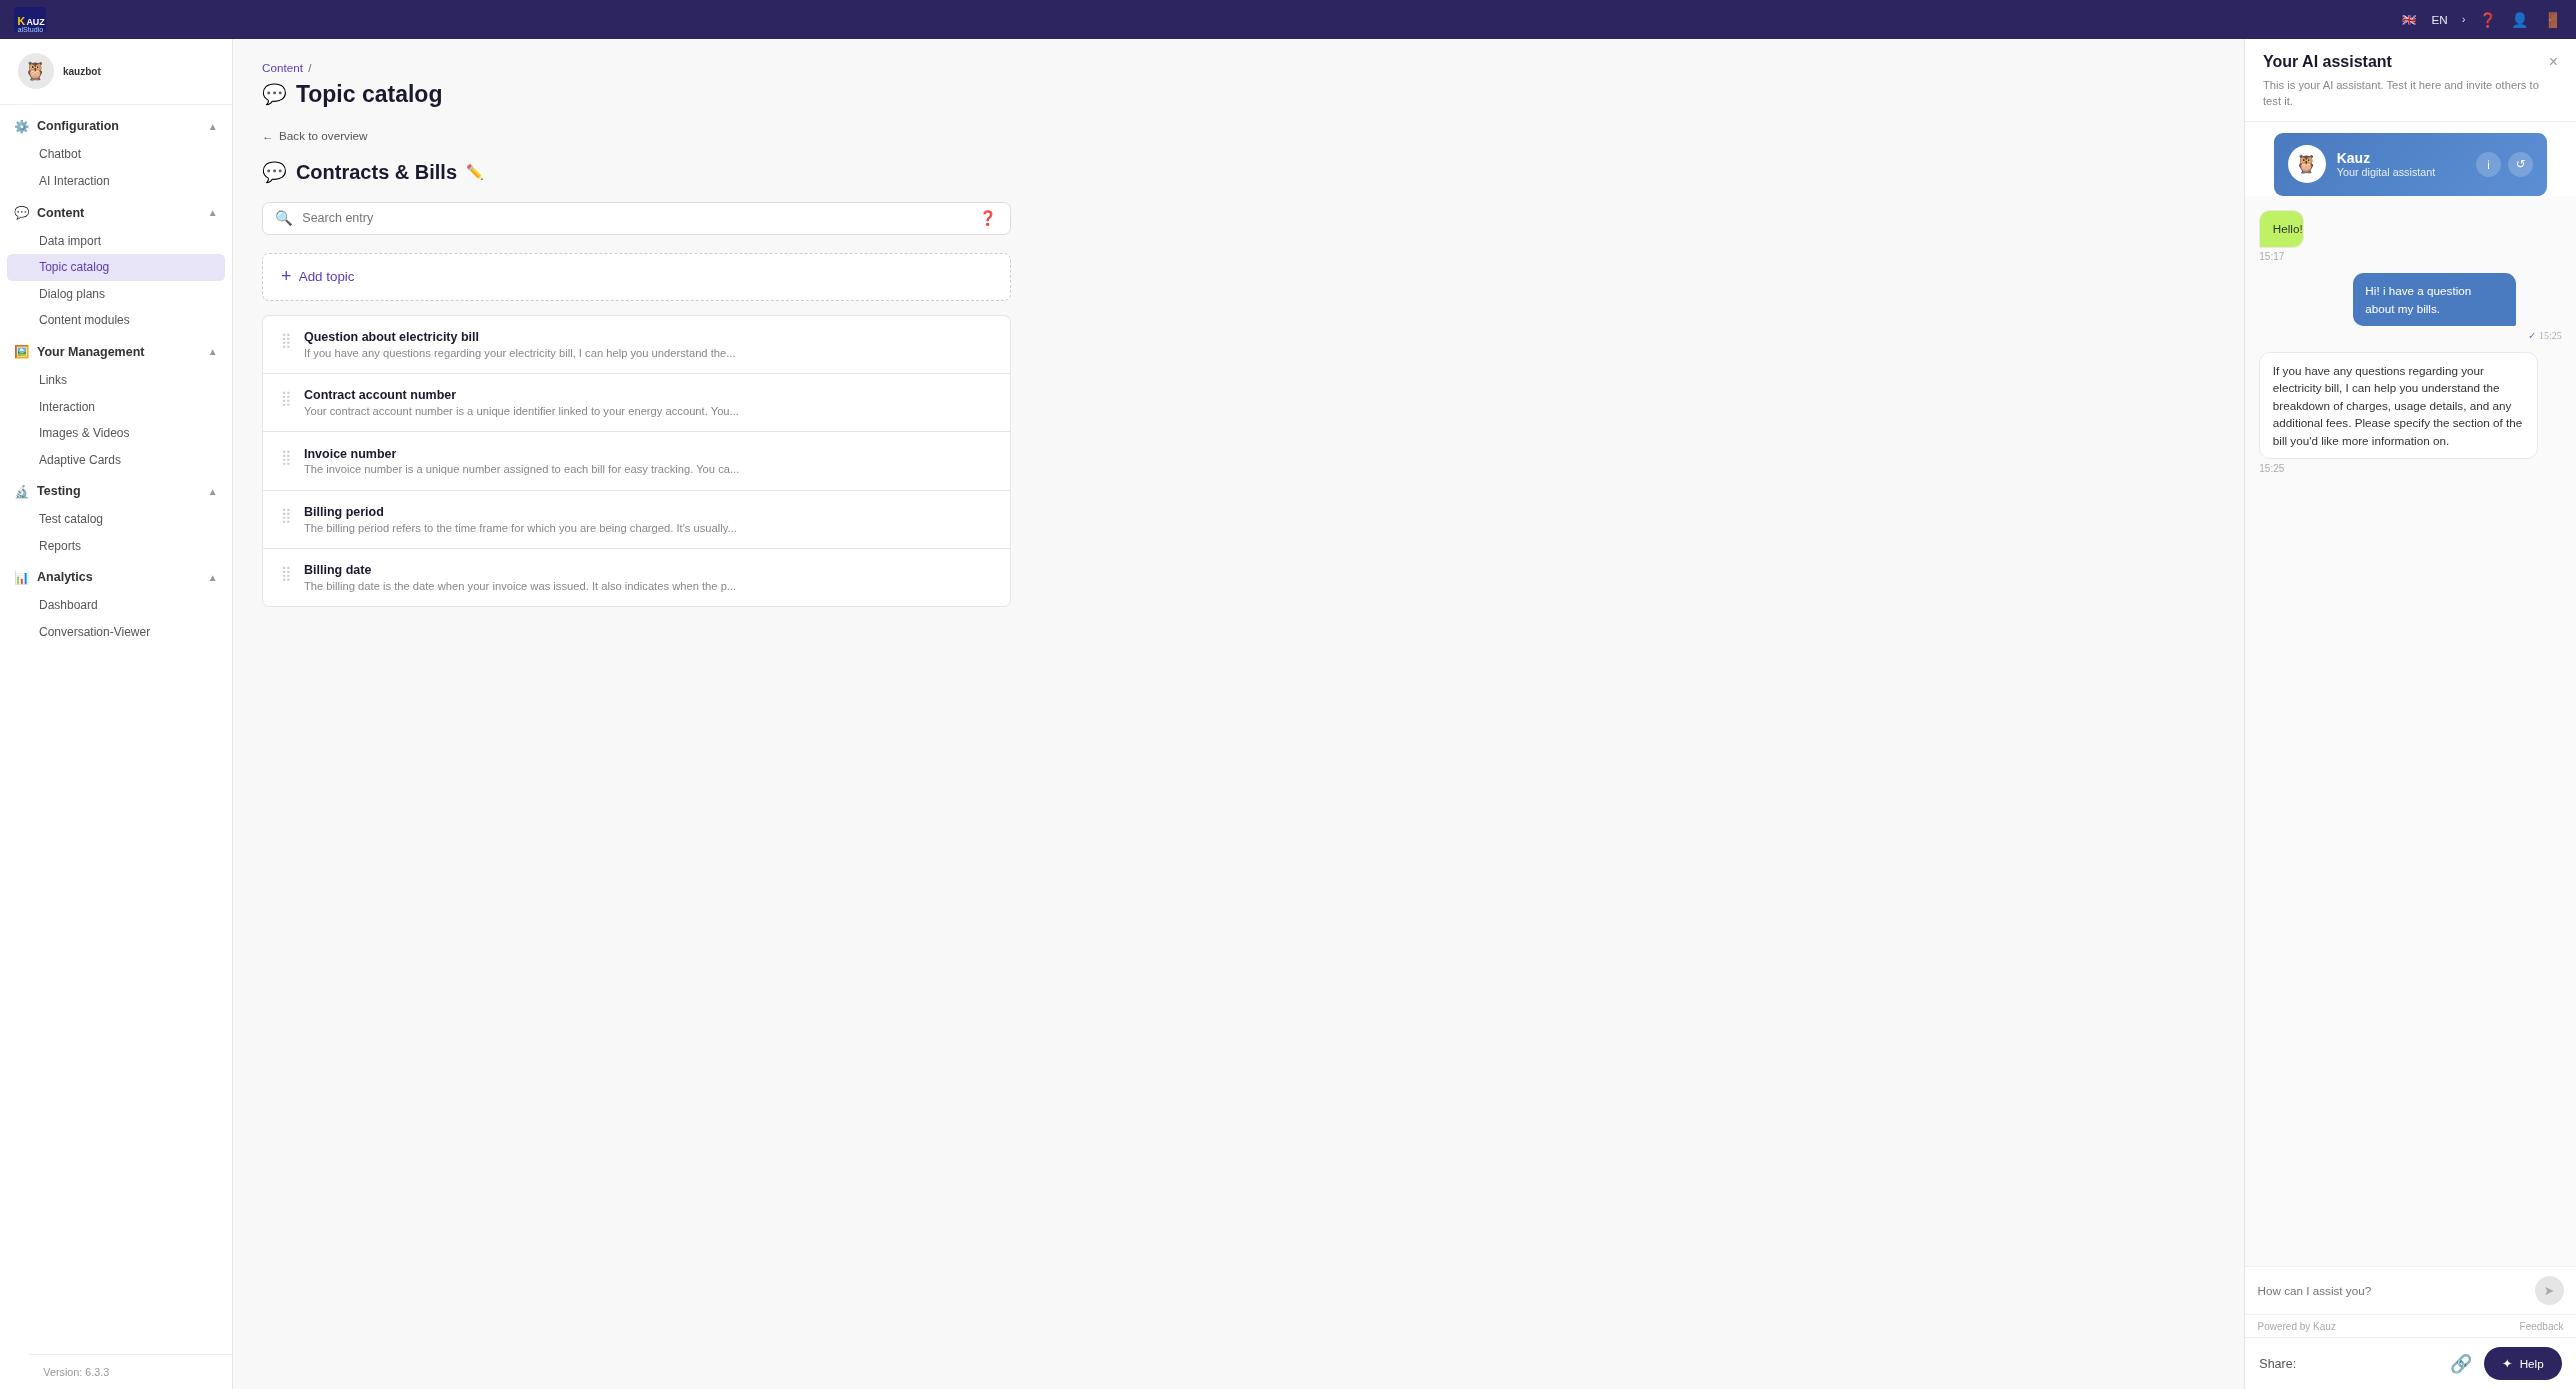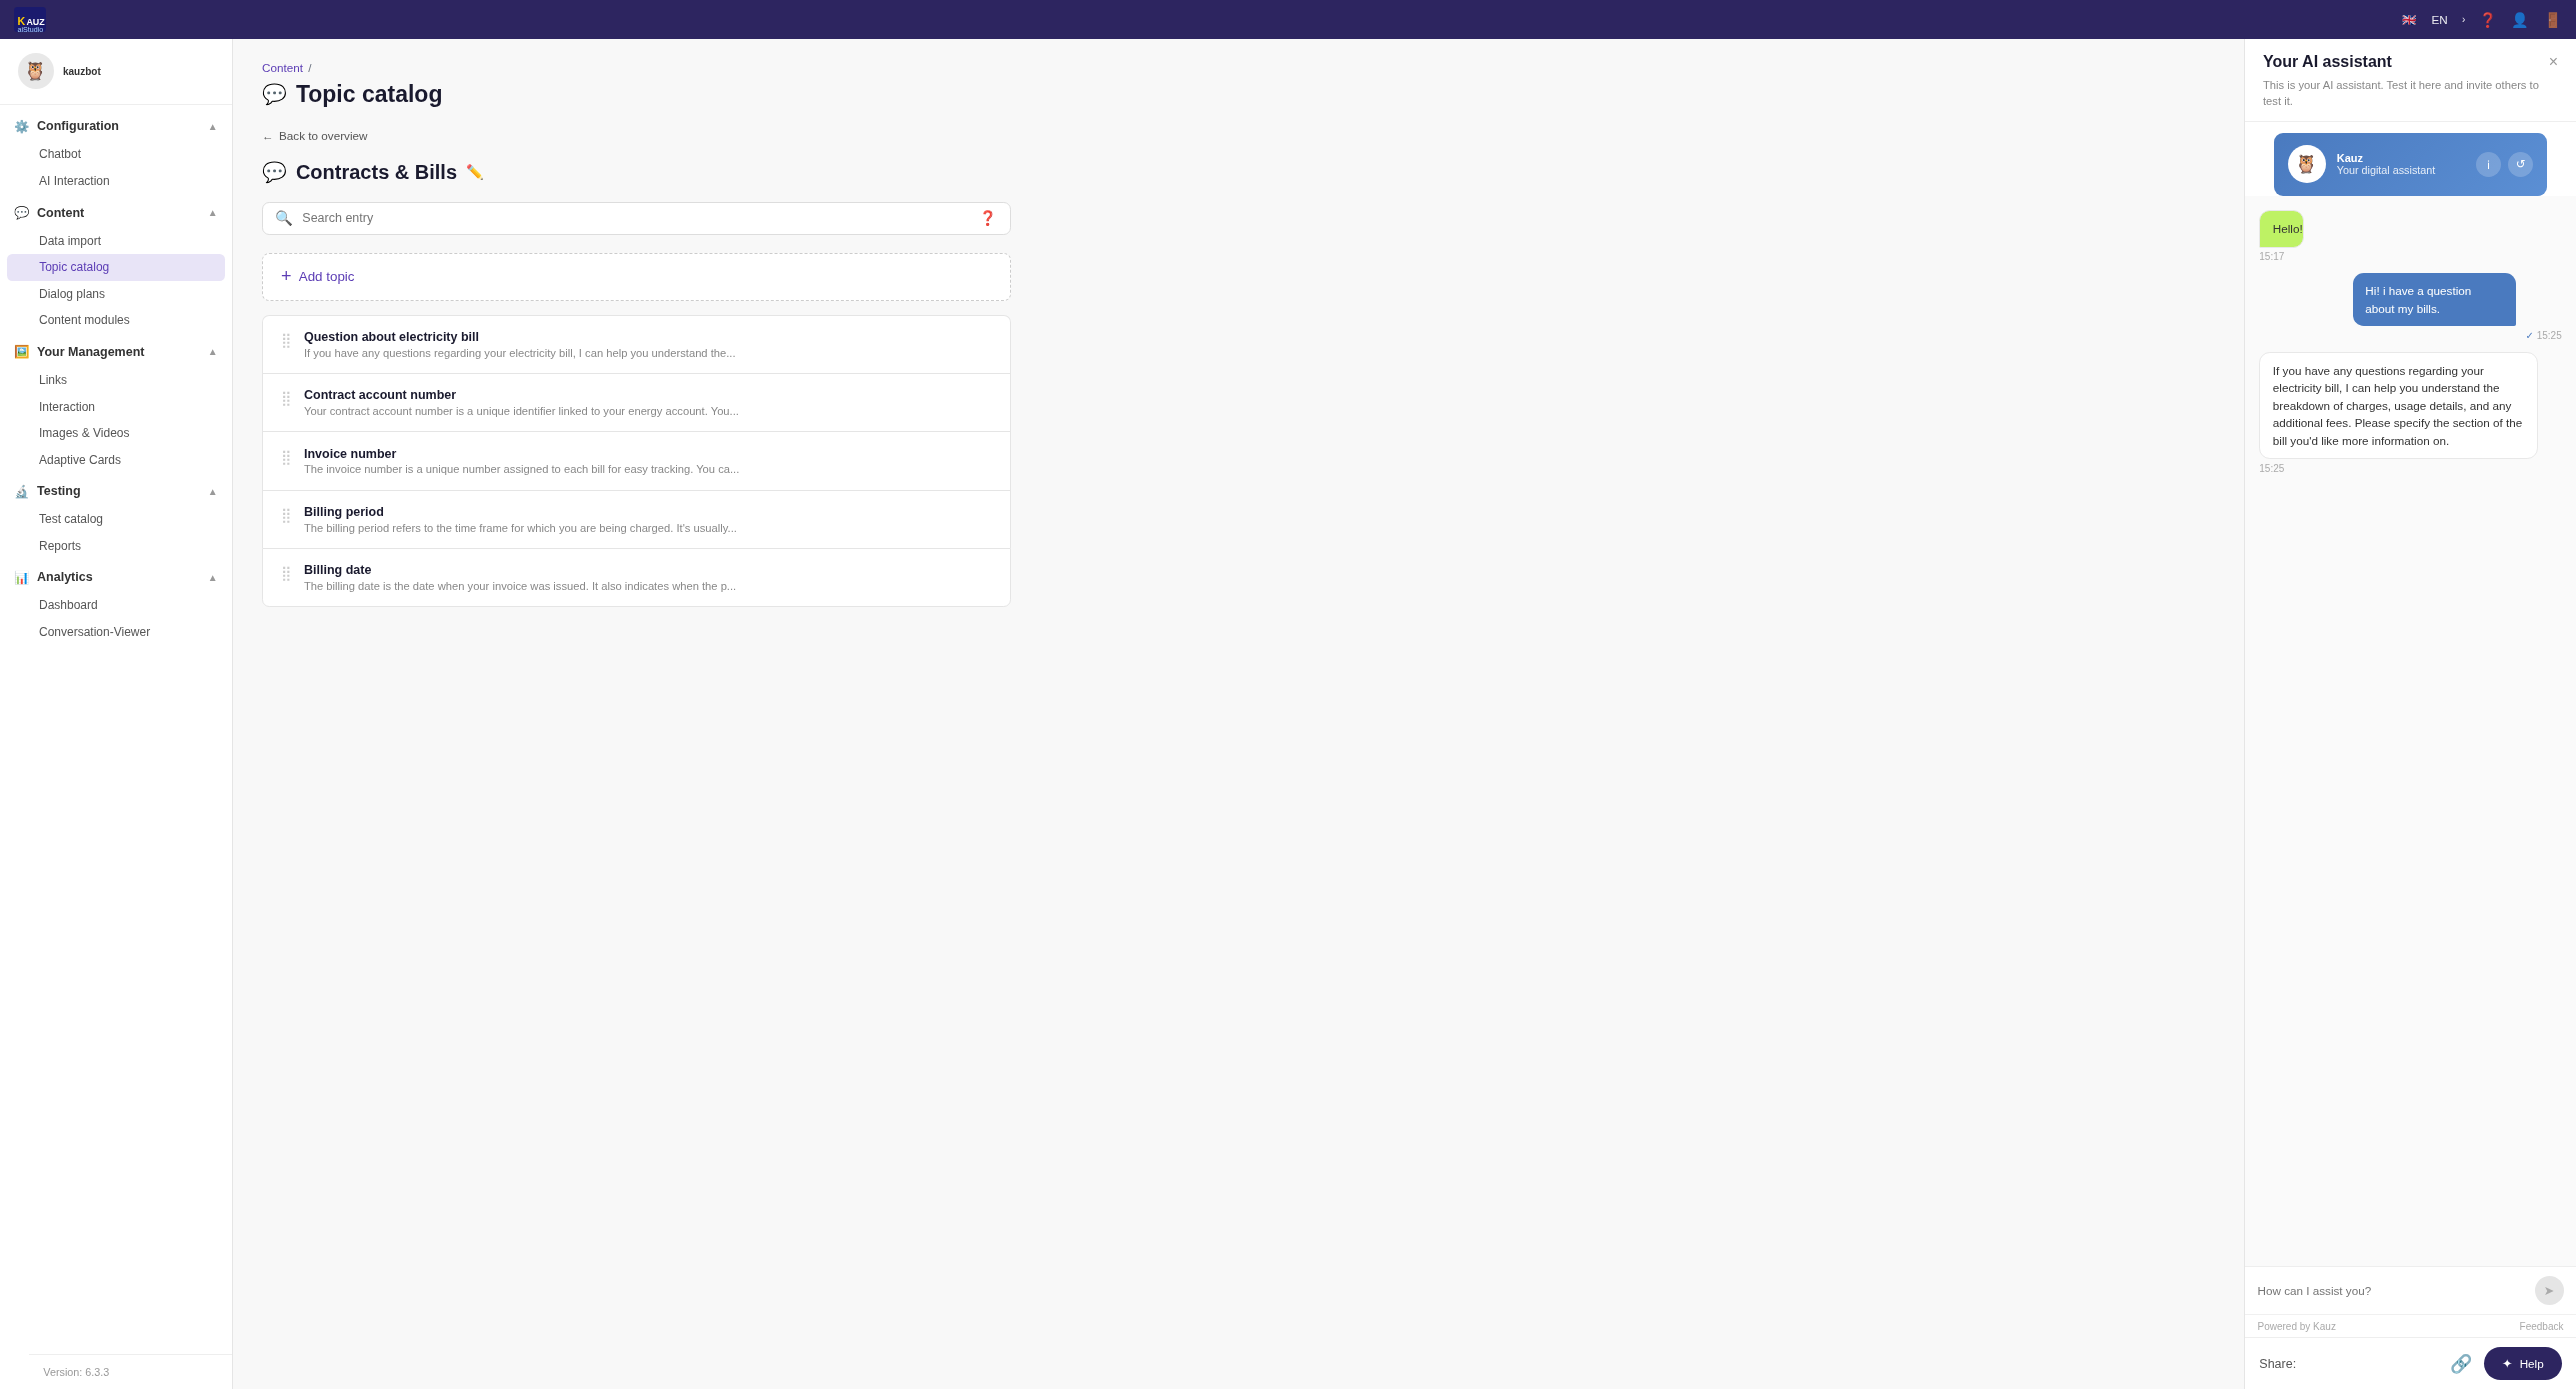--- a/index.html
+++ b/index.html
@@ -94,37 +94,37 @@
     .ai-panel-title-row { display: flex; align-items: center; justify-content: space-between; margin-bottom: 5.4px; }
     .ai-panel-title { font-size: 16px; font-weight: 700; color: #1a1a2e; }
     .close-btn { background: none; border: none; font-size: 16px; color: #999; cursor: pointer; }
     .ai-panel-desc { font-size: 11.2px; color: #888; line-height: 1.5; }
     .chat-header {
       background: linear-gradient(135deg, #4a7abf, #5b8fd4);
       padding: 12.5px 14.3px; display: flex; align-items: center; gap: 10.8px; margin: 0 14.3px; border-radius: 9px; margin-top: 10.8px; margin-bottom: 0;
     }
     .chat-avatar { width: 38px; height: 38px; border-radius: 50%; background: white; display: flex; align-items: center; justify-content: center; font-size: 18px; flex-shrink: 0; }
     .chat-bot-info { flex: 1; }
-    .chat-bot-name { font-size: 11px; font-weight: 700; color: white; }
+    .chat-bot-name { font-size: 14px; font-weight: 700; color: white; }
     .chat-bot-subtitle { font-size: 10.8px; color: rgba(255,255,255,0.85); }
     .chat-header-actions { display: flex; gap: 7.2px; }
     .chat-header-btn { background: rgba(255,255,255,0.2); border: none; border-radius: 50%; width: 25px; height: 25px; color: white; cursor: pointer; display: flex; align-items: center; justify-content: center; font-size: 11.7px; }
     .chat-body { flex: 1; padding: 14.3px; overflow-y: auto; background: #fafafa; margin: 0 0; }
     .chat-bubble-row { display: flex; margin-bottom: 10.8px; }
     .chat-bubble-row.left { justify-content: flex-start; }
     .chat-bubble-row.right { justify-content: flex-end; }
     .chat-bubble {
       max-width: 78%; padding: 9px 12.5px; border-radius: 10.8px;
       font-size: 11.7px; line-height: 1.5;
     }
     .chat-bubble.left { background: #bef264; color: #333; border: 0.9px solid #e8e8e8; border-radius: 10.8px 10.8px 10.8px 1.8px; }
     .chat-bubble.right { background: #4a7abf; color: white; border-radius: 10.8px 10.8px 1.8px 10.8px; }
     .chat-bubble.assistant-long { background: white; color: #333; border: 0.9px solid #e8e8e8; border-radius: 10.8px; max-width: 92%; }
     .chat-time { font-size: 10px; color: #aaa; margin-top: 3.6px; }
-    .chat-time.right { text-align: right; }
+    .chat-time.right { text-align: right; font-family: Liberation Serif, serif; }
     .checkmark { color: #4a7abf; font-size: 10px; }
     .chat-input-row {
       display: flex; align-items: center; gap: 7.2px;
       border-top: 0.9px solid #eee; padding: 9px 12.5px; background: white;
     }
     .chat-input { flex: 1; border: none; outline: none; font-size: 11.7px; color: #555; background: transparent; }
     .send-btn { background: #e5e5e5; border: none; border-radius: 50%; width: 29px; height: 29px; display: flex; align-items: center; justify-content: center; cursor: pointer; color: #aaa; font-size: 12.5px; }
     .powered-row { display: flex; align-items: center; justify-content: space-between; padding: 5.4px 12.5px; font-size: 10px; color: #aaa; border-top: 0.9px solid #f0f0f0; }
     .feedback-link { color: #aaa; text-decoration: none; font-size: 10px; }
     .share-section { padding: 9px 14.3px; border-top: 0.9px solid #eee; }

